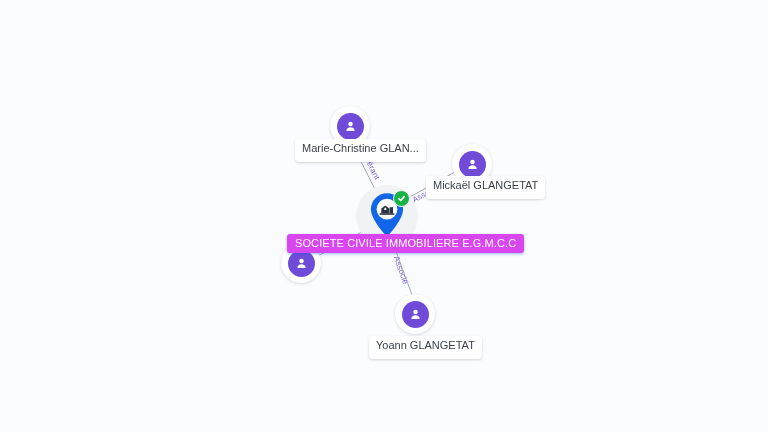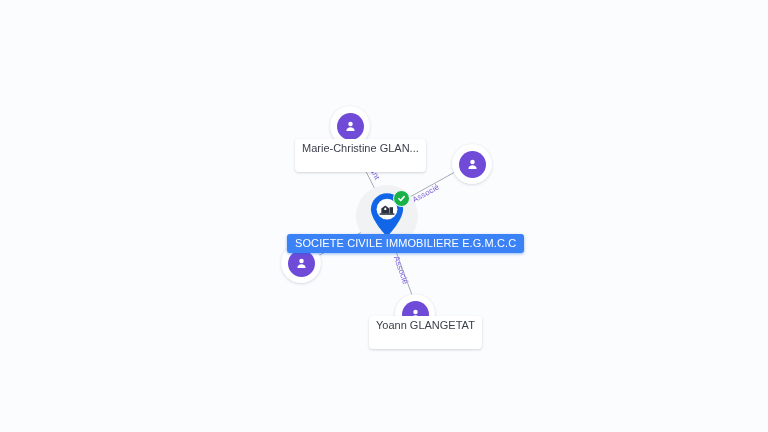--- a/index.html
+++ b/index.html
@@ -90,30 +90,30 @@
     justify-content: center;
     z-index: 3;
   }
   .verified-badge svg { display: block; }
 
   
   .node-label {
     position: absolute;
     background: #ffffff;
     border-radius: 4px;
-    padding: 3px 7px 18px 7px;
+    padding: 3px 7px 8px 7px;
     font-size: 11px;
     line-height: 12px;
     color: #3a3f4a;
     white-space: nowrap;
     box-shadow: 0 1px 2.5px rgba(40,50,80,0.20);
     z-index: 8;
   }
   .node-label.primary {
-    background: #3b82f6;
+    background: #d946ef;
     color: #ffffff;
     font-size: 11px;
     letter-spacing: 0.1px;
     padding: 3px 8px 4px 8px;
     border-radius: 3px;
     box-shadow: 0 1px 3px rgba(17,102,232,0.45);
     z-index: 10;
   }
 
   
@@ -160,39 +160,40 @@
   <div class="node-label" style="left:295px; top:139px;">Marie-Christine GLAN...</div>
 
   <div class="person-node" style="left:452px; top:144px;">
     <div class="person-disc">
       <svg width="15" height="15" viewBox="0 0 24 24" fill="#ffffff">
         <circle cx="12" cy="8" r="3.6"></circle>
         <path d="M12 13.2c-3.6 0-6.4 2.2-6.4 4.8v1.2h12.8v-1.2c0-2.6-2.8-4.8-6.4-4.8z"></path>
       </svg>
     </div>
   </div>
+  <div class="node-label" style="left:426px; top:176px;">Mickaël GLANGETAT</div>
 
   <div class="person-node" style="left:281px; top:243px;">
     <div class="person-disc">
       <svg width="15" height="15" viewBox="0 0 24 24" fill="#ffffff">
         <circle cx="12" cy="8" r="3.6"></circle>
         <path d="M12 13.2c-3.6 0-6.4 2.2-6.4 4.8v1.2h12.8v-1.2c0-2.6-2.8-4.8-6.4-4.8z"></path>
       </svg>
     </div>
   </div>
 
   <div class="person-node" style="left:395px; top:294px;">
     <div class="person-disc">
       <svg width="15" height="15" viewBox="0 0 24 24" fill="#ffffff">
         <circle cx="12" cy="8" r="3.6"></circle>
         <path d="M12 13.2c-3.6 0-6.4 2.2-6.4 4.8v1.2h12.8v-1.2c0-2.6-2.8-4.8-6.4-4.8z"></path>
       </svg>
     </div>
   </div>
-  <div class="node-label" style="left:369px; top:316px;">Yoann GLANGETAT</div>
+  <div class="node-label" style="left:369px; top:336px;">Yoann GLANGETAT</div>
 
   <div class="company-node" style="left:356px; top:185px;">
     <div class="pin-wrap">
       <svg class="pin-shape" viewBox="0 0 44 50">
         <path d="M22 3.2C13.1 3.2 5.9 10.4 5.9 19.3c0 11.0 16.1 27.5 16.1 27.5S38.1 30.3 38.1 19.3C38.1 10.4 30.9 3.2 22 3.2z" fill="#1166e8"></path>
         <circle cx="22" cy="19.2" r="10.4" fill="#ffffff"></circle>
         <g fill="#2b3340">
           <path d="M16.3 23.6v-5.1l4.0-3.0 4.0 3.0v5.1z"></path>
           <rect x="24.6" y="17.2" width="3.4" height="6.4"></rect>
           <rect x="14.6" y="23.3" width="14.8" height="1.5"></rect>

